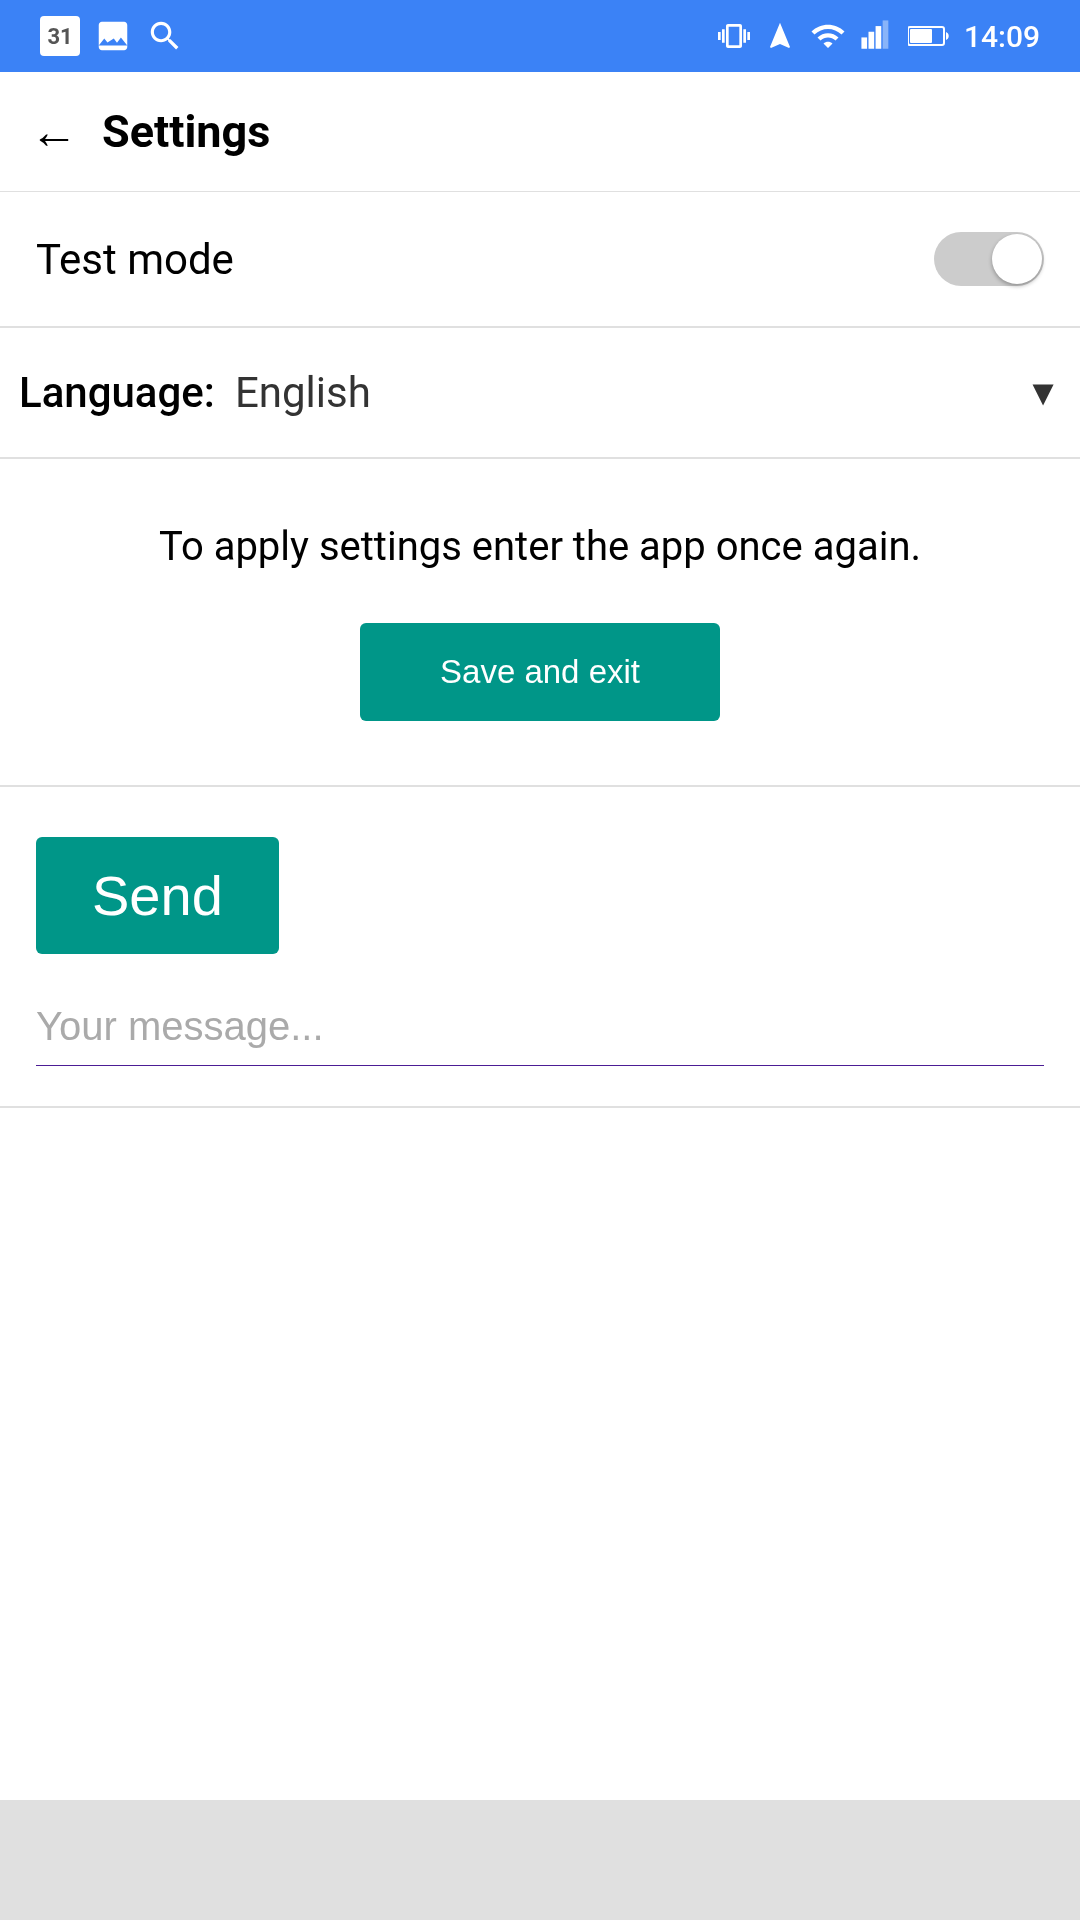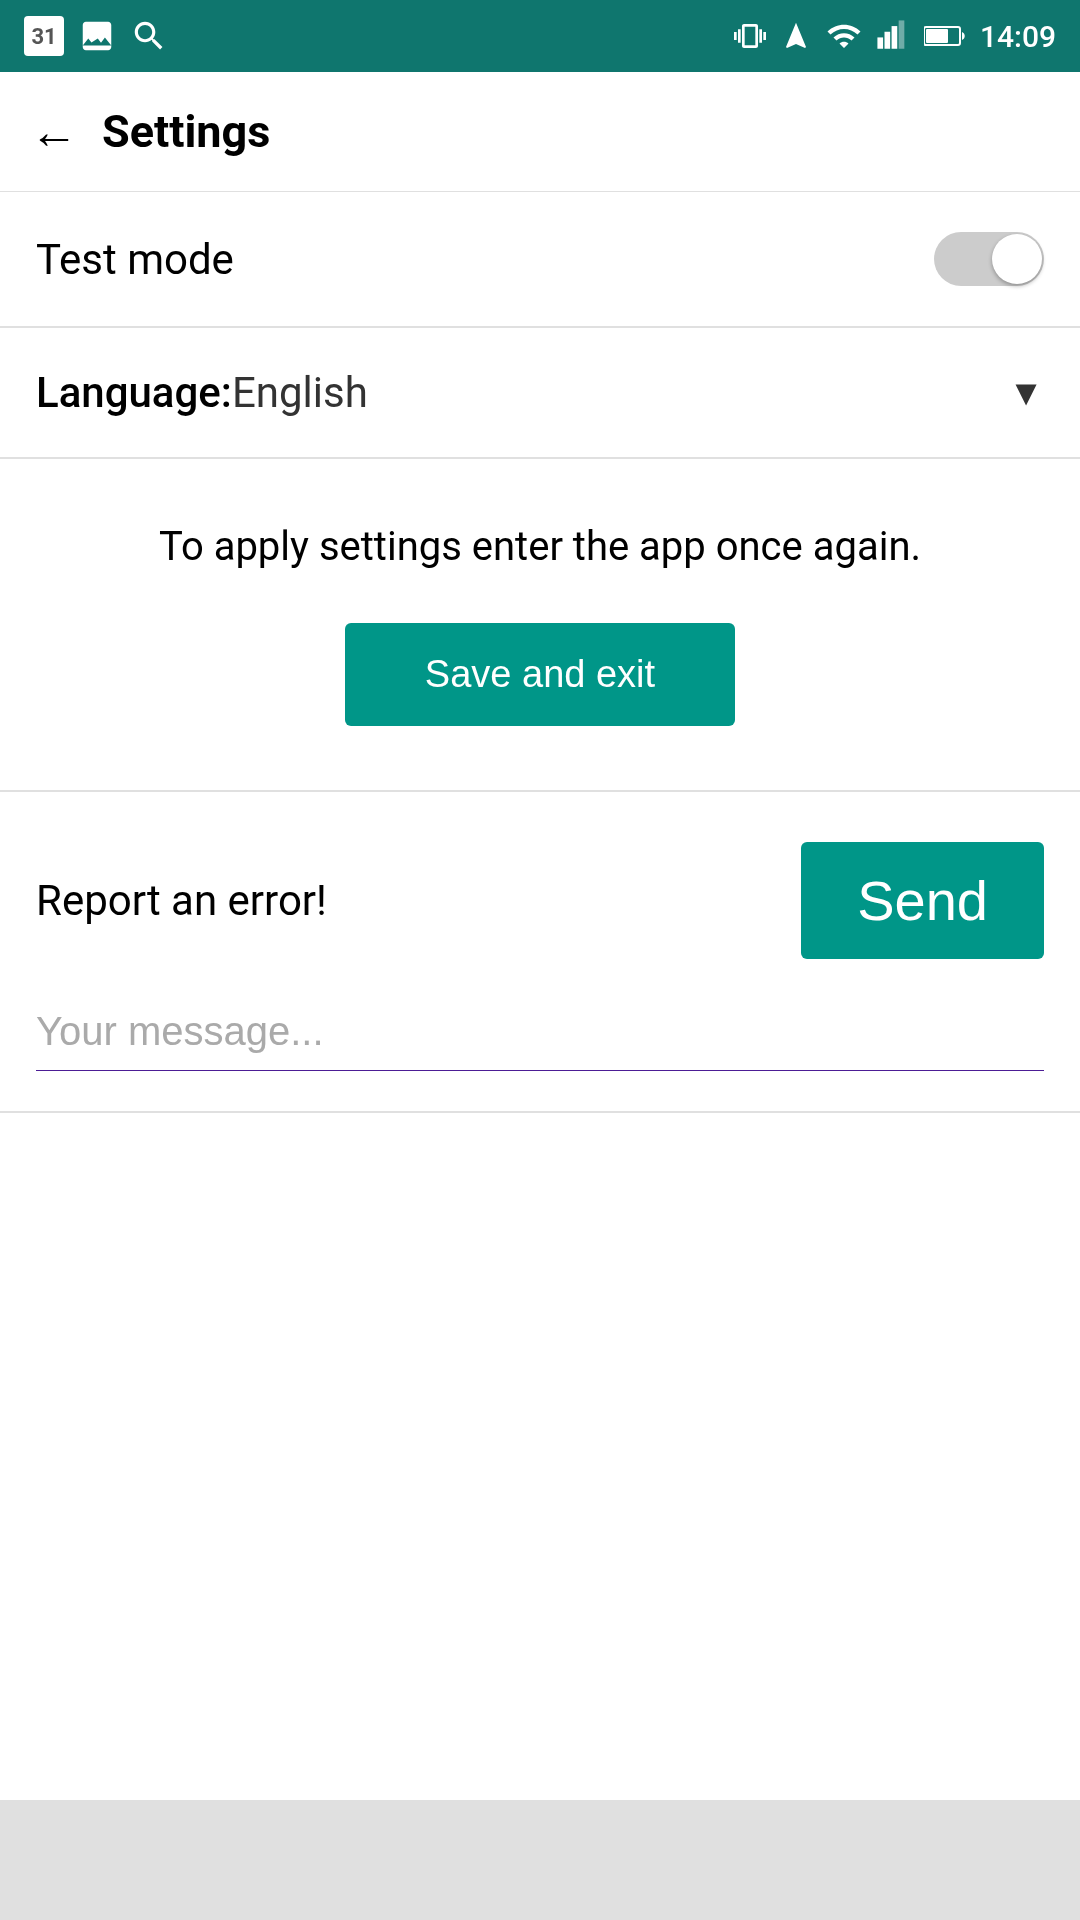--- a/index.html
+++ b/index.html
@@ -12,25 +12,25 @@
       font-family: 'Roboto', Arial, sans-serif;
       font-size: 36px;
       color: #000000;
       overflow-x: hidden;
     }
 
     
     .status-bar {
       width: 100%;
       height: 72px;
-      background: #0f766e;
+      background: #3b82f6;
       display: flex;
       align-items: center;
       justify-content: space-between;
-      padding: 0 24px;
+      padding: 0 40px;
     }
     .status-bar-left {
       display: flex;
       align-items: center;
       gap: 14px;
     }
     .status-bar-right {
       display: flex;
       align-items: center;
       gap: 14px;
@@ -110,22 +110,23 @@
       position: absolute;
       top: 2px;
       right: 2px;
       box-shadow: 0 2px 4px rgba(0,0,0,0.3);
     }
 
     
     .language-row {
       display: flex;
       align-items: center;
-      padding: 40px 36px;
+      padding: 40px 19px;
       border-bottom: 2px solid #e0e0e0;
+      gap: 20px;
     }
     .language-label {
       font-size: 42px;
       color: #000000;
       font-weight: 500;
     }
     .language-select-wrapper {
       display: flex;
       align-items: center;
       gap: 10px;
@@ -156,21 +157,21 @@
       color: #000000;
       text-align: center;
       line-height: 1.4;
     }
     .save-exit-btn {
       background: #009688;
       color: #ffffff;
       border: none;
       border-radius: 6px;
       padding: 30px 80px;
-      font-size: 38px;
+      font-size: 33px;
       cursor: pointer;
       font-weight: 400;
     }
 
     
     .report-section {
       width: 100%;
       padding: 50px 36px 40px;
       border-bottom: 2px solid #e0e0e0;
     }
@@ -286,19 +287,18 @@
   </div>
 </div>
 
 <div class="apply-section">
   <span class="apply-text">To apply settings enter the app once again.</span>
   <button class="save-exit-btn">Save and exit</button>
 </div>
 
 <div class="report-section">
   <div class="report-header">
-    <span class="report-label">Report an error!</span>
     <button class="send-btn">Send</button>
   </div>
   <input class="message-input" type="text" placeholder="Your message..." style="">
 </div>
 
 <div class="bottom-bar"></div>
 
 </body></html>

